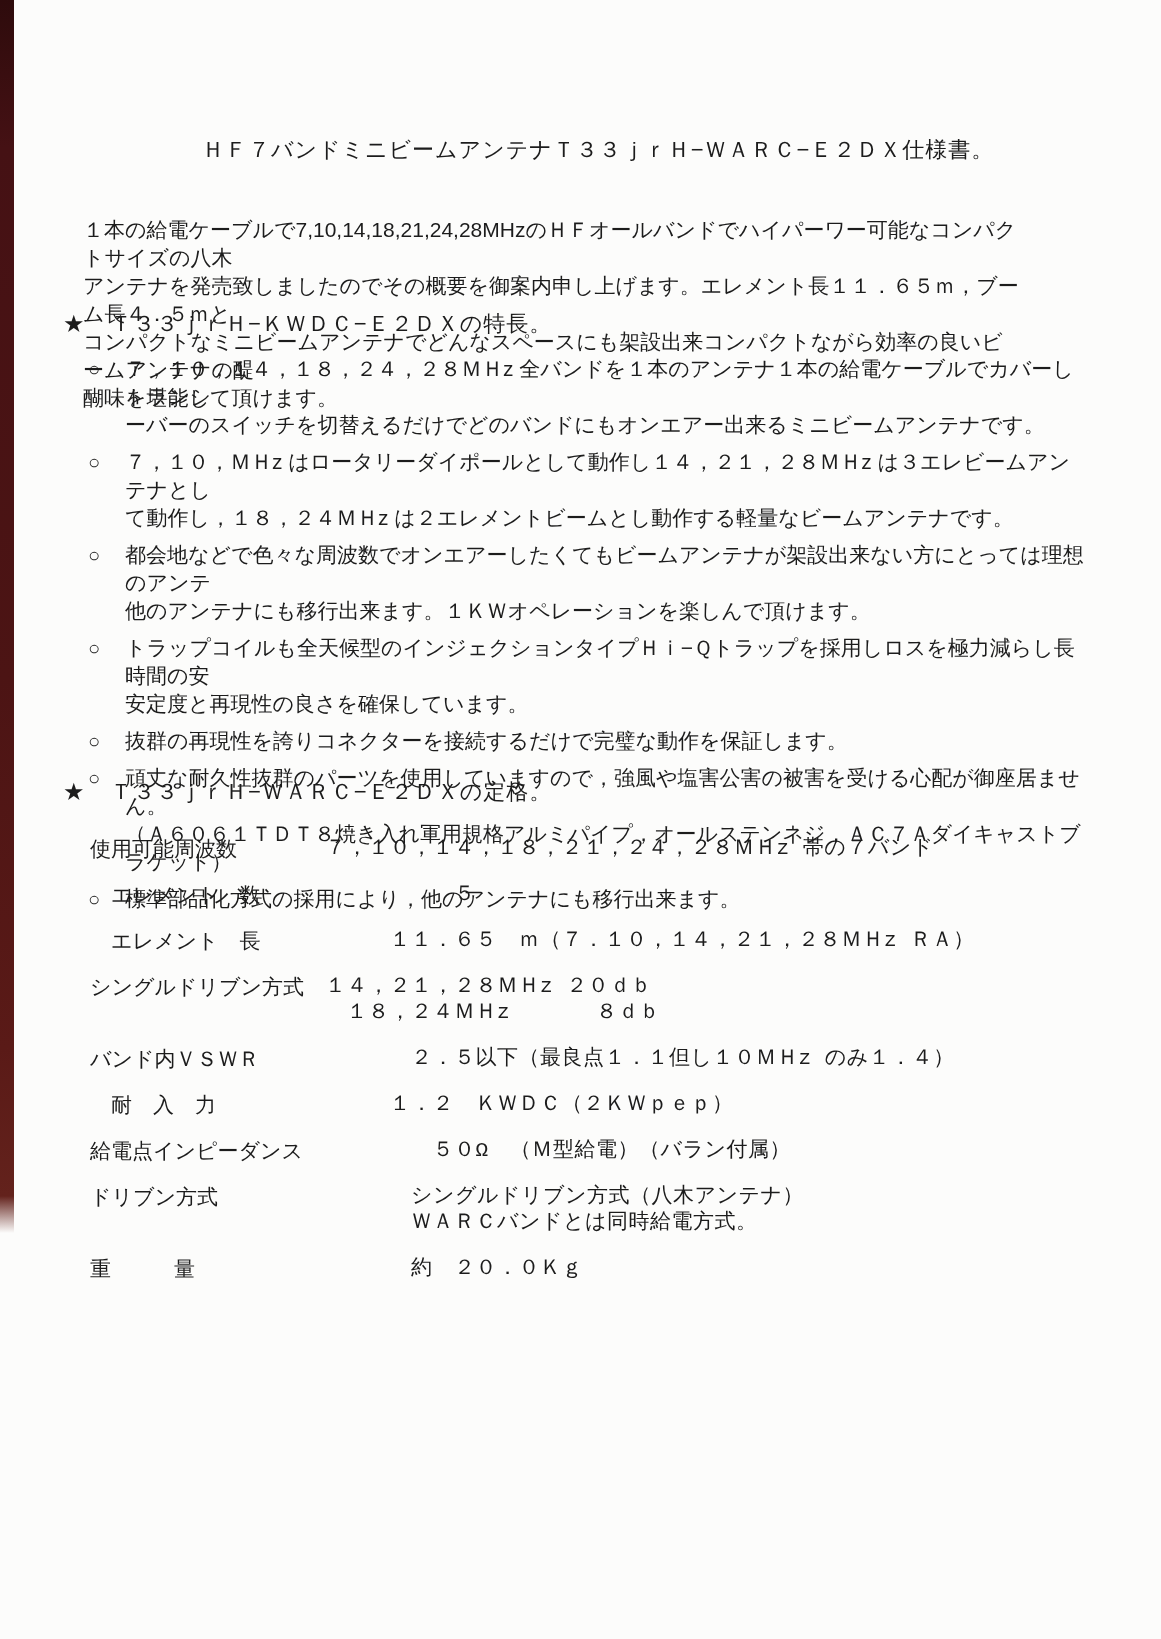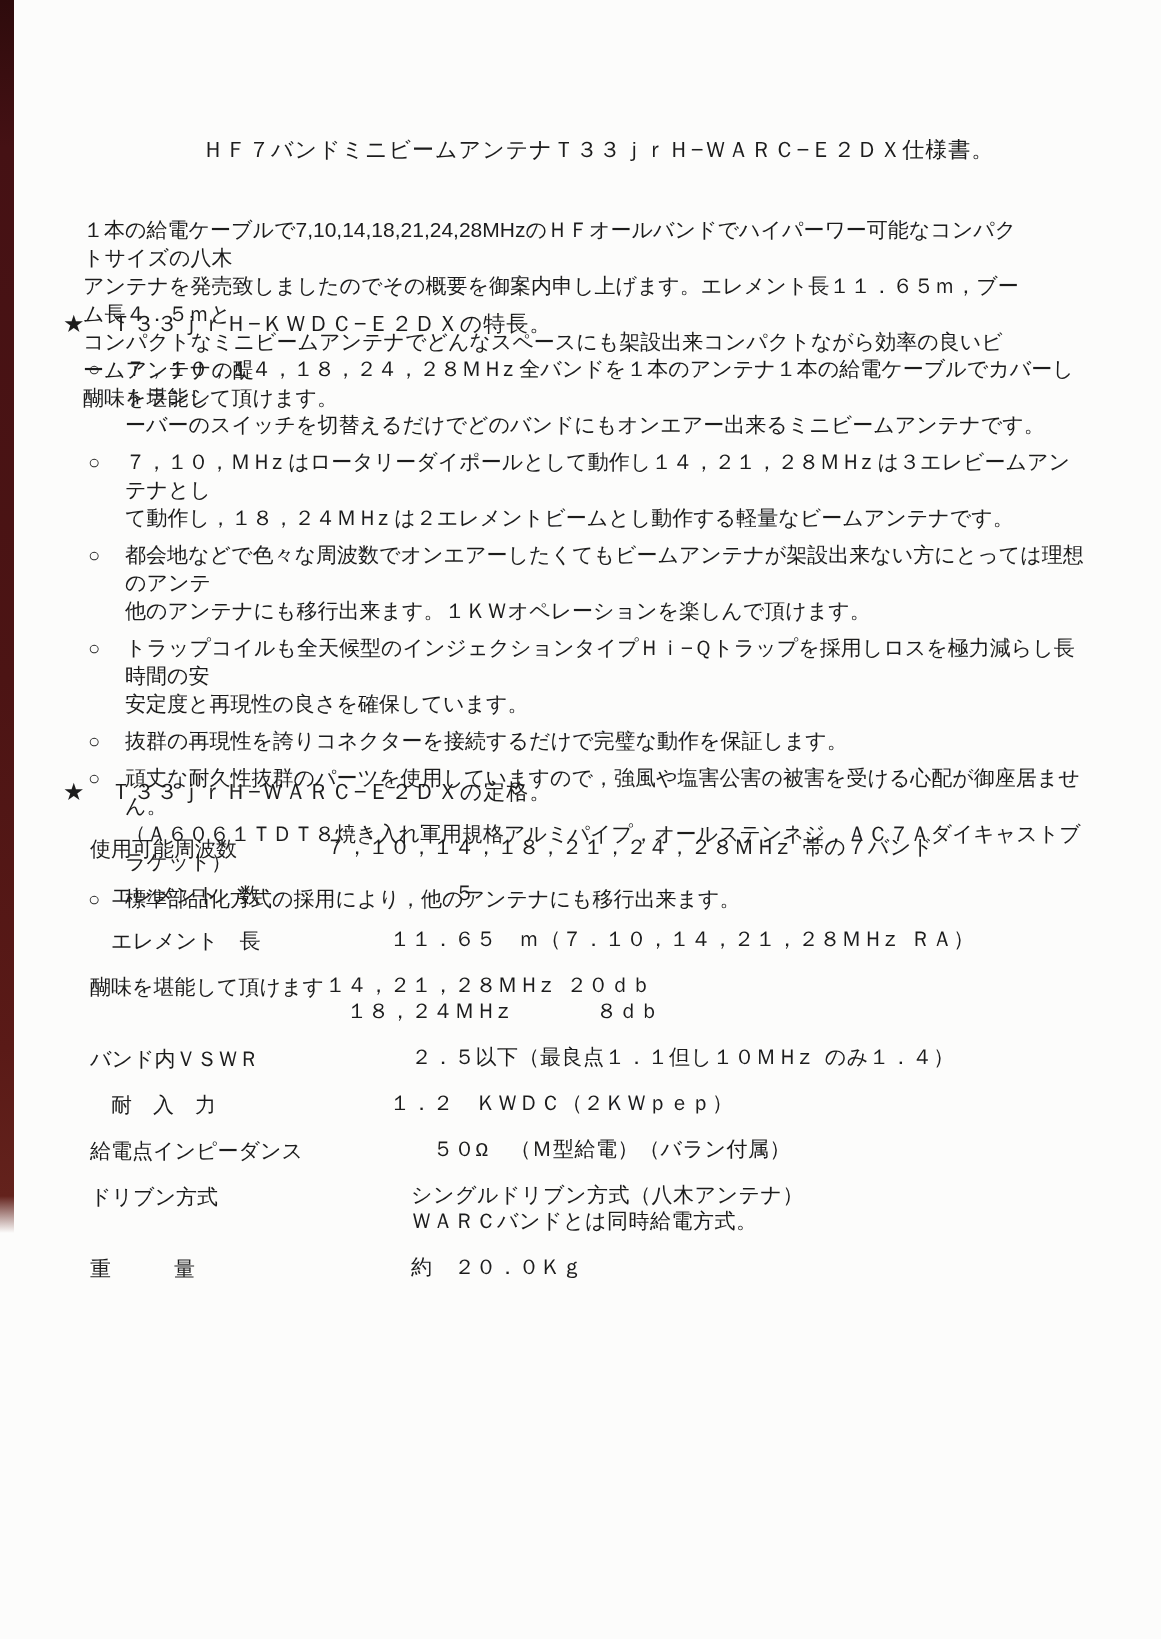--- a/index.html
+++ b/index.html
@@ -134,21 +134,21 @@
     </div>
     <div class="spec-row">
       <span class="label">　エレメント　数</span>
       <span class="value">　　　　　　５</span>
     </div>
     <div class="spec-row">
       <span class="label">　エレメント　長</span>
       <span class="value">　　　１１．６５　ｍ（７．１０，１４，２１，２８ＭＨz ＲＡ）</span>
     </div>
     <div class="spec-row">
-      <span class="label">醐味を堪能して頂けます</span>
+      <span class="label">シングルドリブン方式</span>
       <span class="value">１４，２１，２８ＭＨz ２０ｄｂ
 　１８，２４ＭＨz　　　　８ｄｂ</span>
     </div>
     <div class="spec-row">
       <span class="label">バンド内ＶＳＷＲ</span>
       <span class="value">　　　　２．５以下（最良点１．１但し１０ＭＨz のみ１．４）</span>
     </div>
     <div class="spec-row">
       <span class="label">　耐　入　力</span>
       <span class="value">　　　１．２　ＫＷＤＣ（２ＫＷｐｅｐ）</span>

